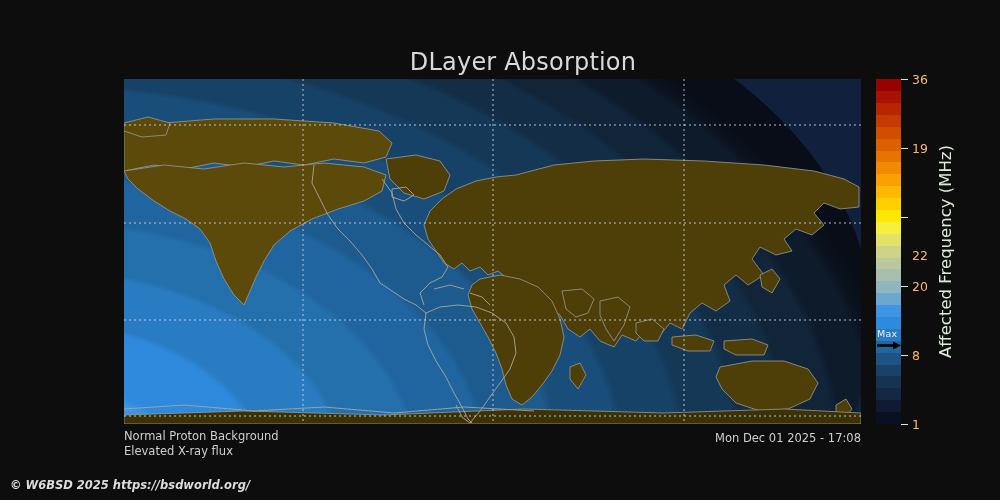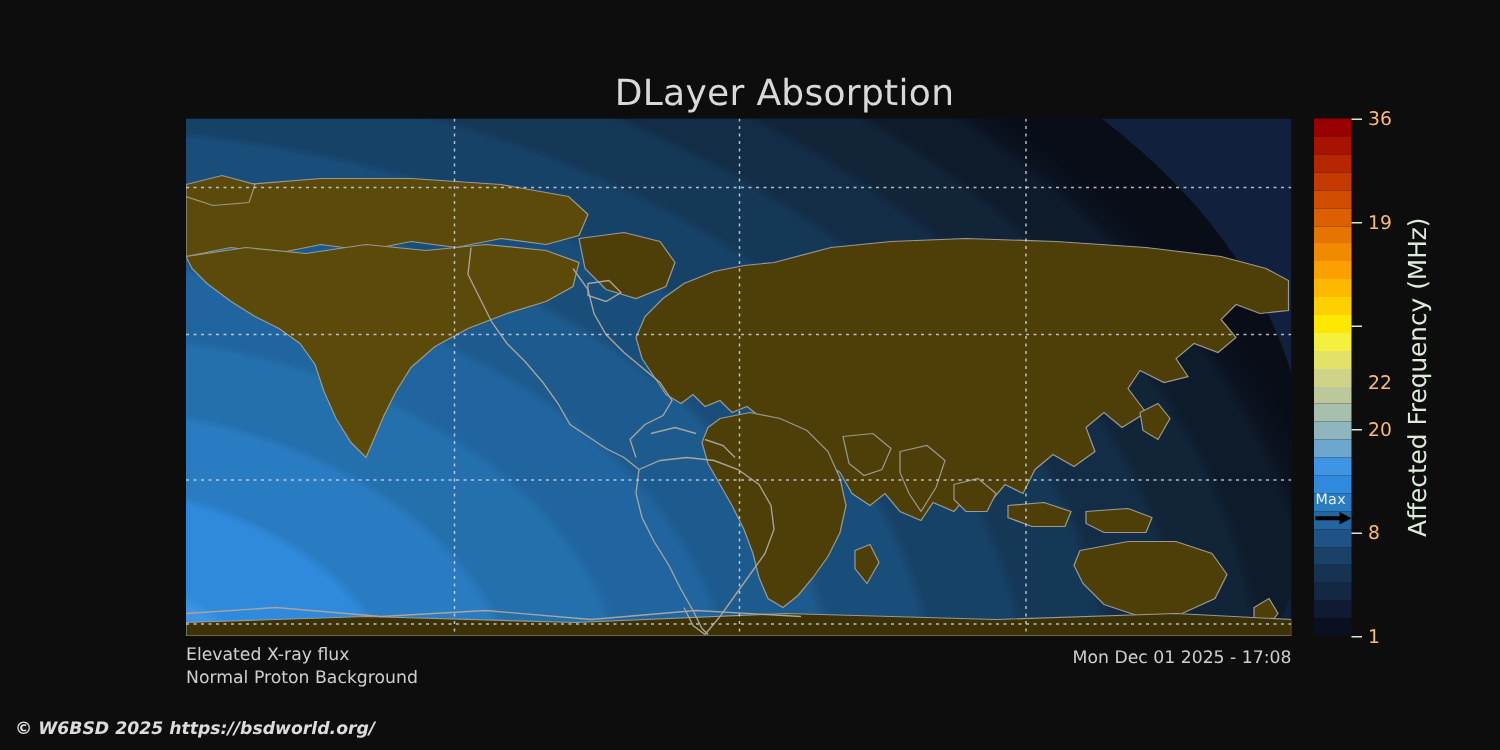--- a/index.html
+++ b/index.html
@@ -249,18 +249,18 @@
     <svg class="marrow" viewBox="0 0 25 9">
       <line x1="1" y1="4.5" x2="18" y2="4.5" stroke="#000" stroke-width="2.6"></line>
       <polygon points="17,0.4 25,4.5 17,8.6" fill="#000"></polygon>
     </svg>
   </div>
   <div id="cbar-axislabel">
     <span>Affected Frequency (MHz)</span>
   </div>
 
   <div id="cap-left">
+    <div>Normal Proton Background</div>
     <div>Elevated X-ray flux</div>
-    <div>Normal Proton Background</div>
   </div>
   <div id="cap-time">Mon Dec 01 2025 - 17:08</div>
   <div id="footer">© W6BSD 2025 https://bsdworld.org/</div>
 </div>
 
 </body></html>

